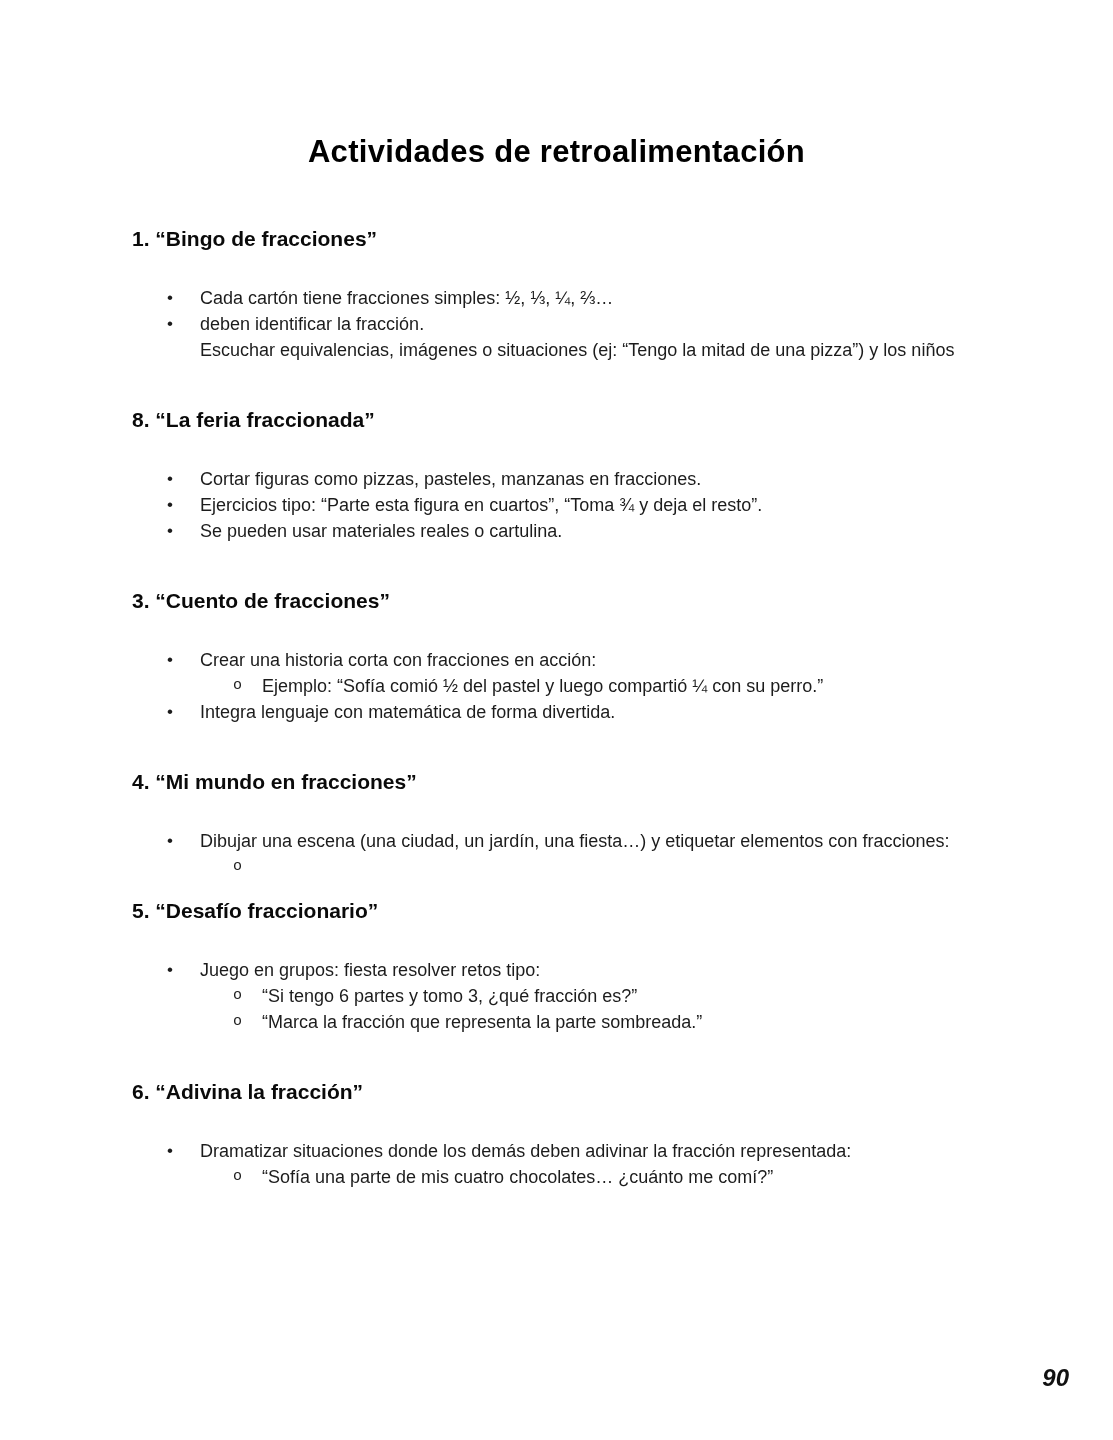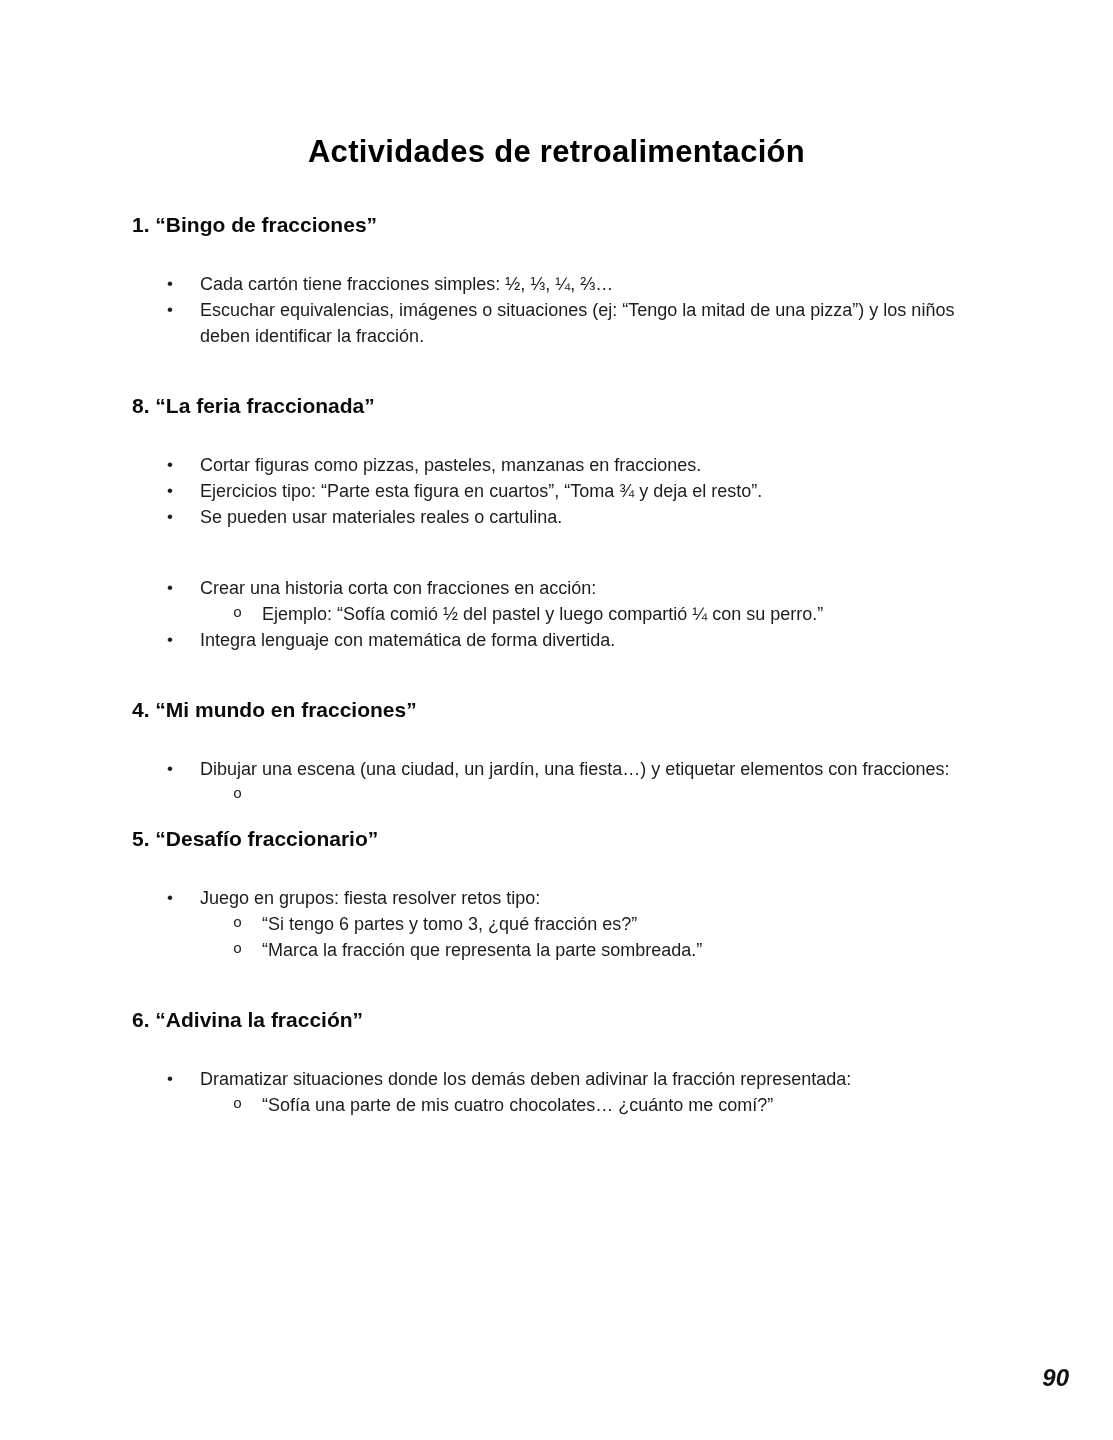--- a/index.html
+++ b/index.html
@@ -24,20 +24,21 @@
     font-weight: 700;
     letter-spacing: 0.3px;
     color: #000000;
   }
   .content {
     padding: 43px 113px 0 132px;
     box-sizing: border-box;
   }
   .section {
     margin-bottom: 45px;
+    margin-top: 14px;
   }
   .section-heading {
     font-size: 21px;
     font-weight: 700;
     color: #0a0a0a;
     line-height: 24px;
     margin: 0 0 34px 0;
   }
   .row {
     position: relative;
@@ -82,42 +83,43 @@
   <div class="content">
 
     <div class="section">
       <div class="section-heading">1. “Bingo de fracciones”</div>
       <div class="row">
         <span class="marker">•</span>
         <div>Cada cartón tiene fracciones simples: ½, ⅓, ¼, ⅔…</div>
       </div>
       <div class="row">
         <span class="marker">•</span>
+        <div>deben identificar la fracción.</div>
         <div>Escuchar equivalencias, imágenes o situaciones (ej: “Tengo la mitad de una pizza”) y los niños</div>
-        <div>deben identificar la fracción.</div>
       </div>
     </div>
 
     <div class="section">
       <div class="section-heading">8. “La feria fraccionada”</div>
       <div class="row">
         <span class="marker">•</span>
         <div>Cortar figuras como pizzas, pasteles, manzanas en fracciones.</div>
       </div>
       <div class="row">
         <span class="marker">•</span>
         <div>Ejercicios tipo: “Parte esta figura en cuartos”, “Toma ¾ y deja el resto”.</div>
       </div>
       <div class="row">
         <span class="marker">•</span>
         <div>Se pueden usar materiales reales o cartulina.</div>
       </div>
     </div>
 
     <div class="section">
+      <div class="section-heading">3. “Cuento de fracciones”</div>
       <div class="row">
         <span class="marker">•</span>
         <div>Crear una historia corta con fracciones en acción:</div>
       </div>
       <div class="row l2">
         <span class="marker">o</span>
         <div>Ejemplo: “Sofía comió ½ del pastel y luego compartió ¼ con su perro.”</div>
       </div>
       <div class="row">
         <span class="marker">•</span>

